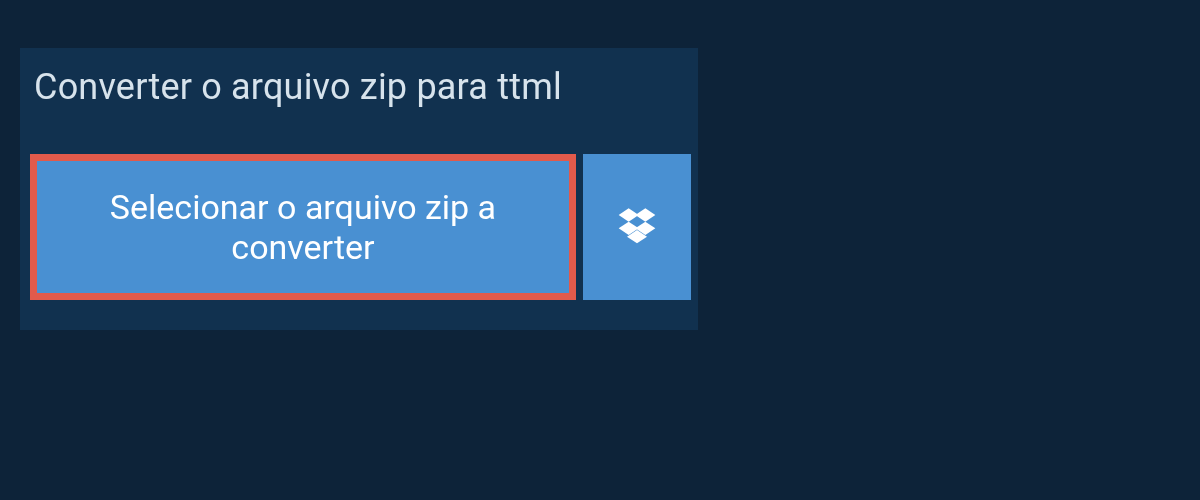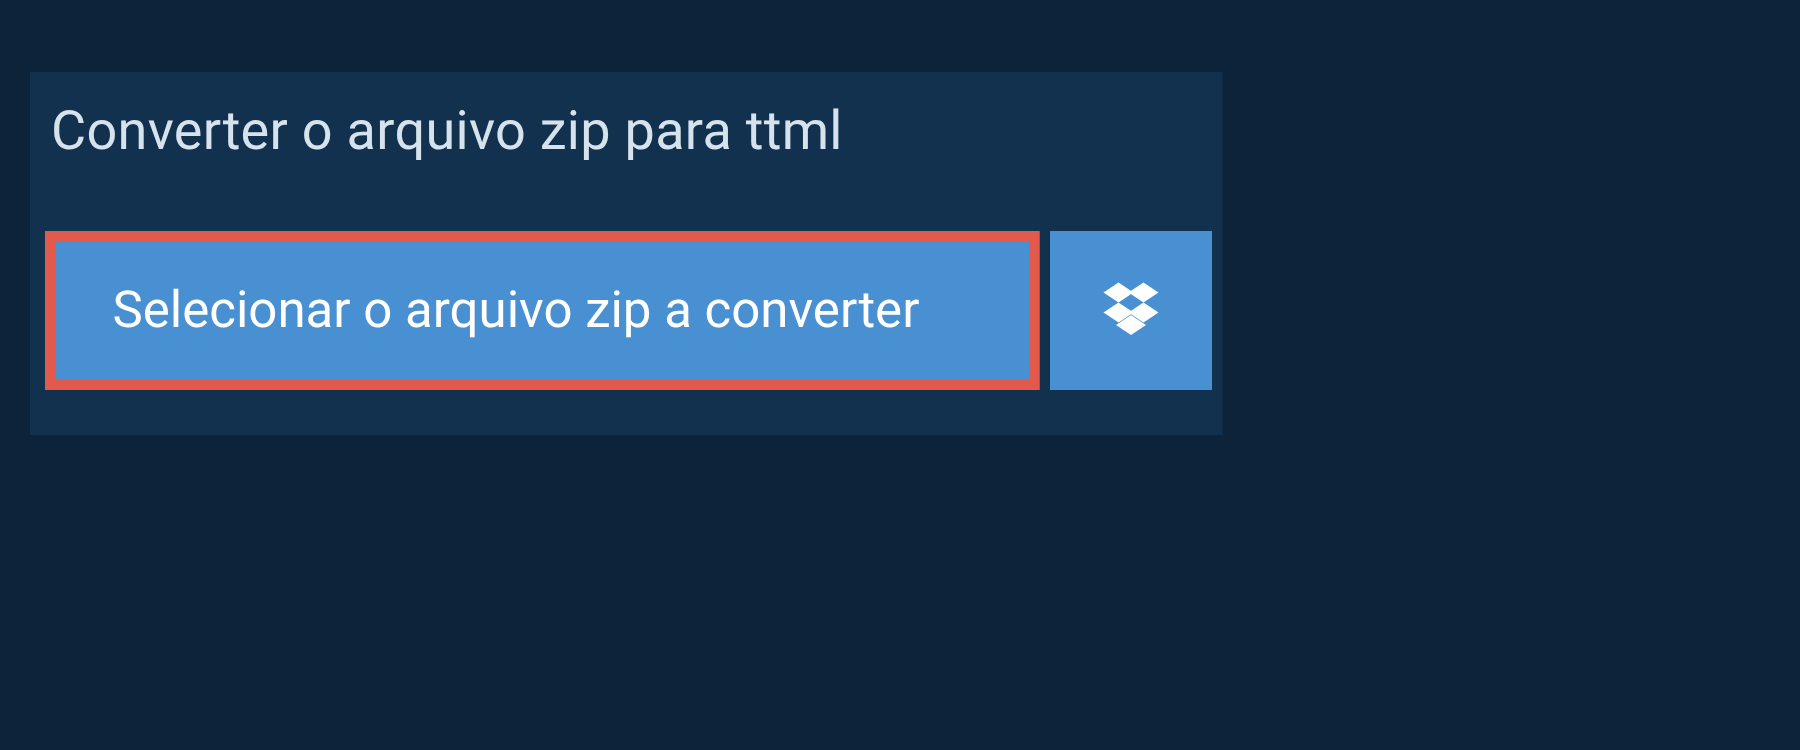--- a/index.html
+++ b/index.html
@@ -12,21 +12,21 @@
       height: 500px;
       background: #0d2339;
       font-family: -apple-system, BlinkMacSystemFont, "Segoe UI", Roboto, Helvetica, Arial, sans-serif;
       position: relative;
       overflow: hidden;
     }
     .panel {
       position: absolute;
       left: 20px;
       top: 48px;
-      width: 795px;
+      width: 678px;
       background: #11314f;
     }
     .tab-header {
       display: inline-block;
       padding: 18px 28px 20px 14px;
       background: #11314f;
     }
     .tab-title {
       color: #d7e3ec;
       font-size: 36px;

